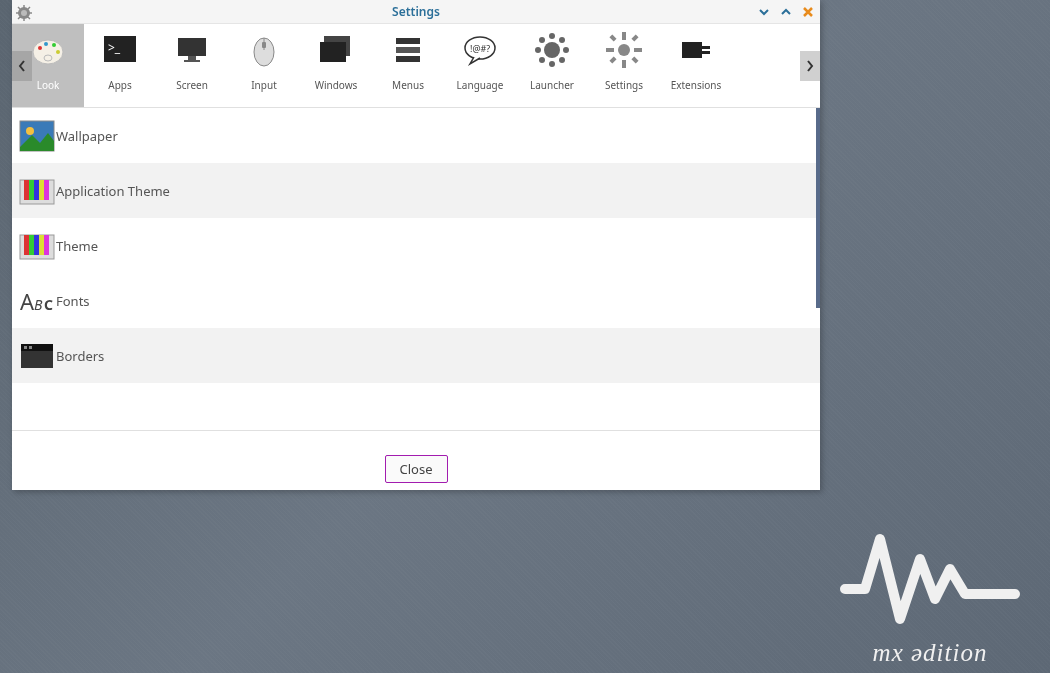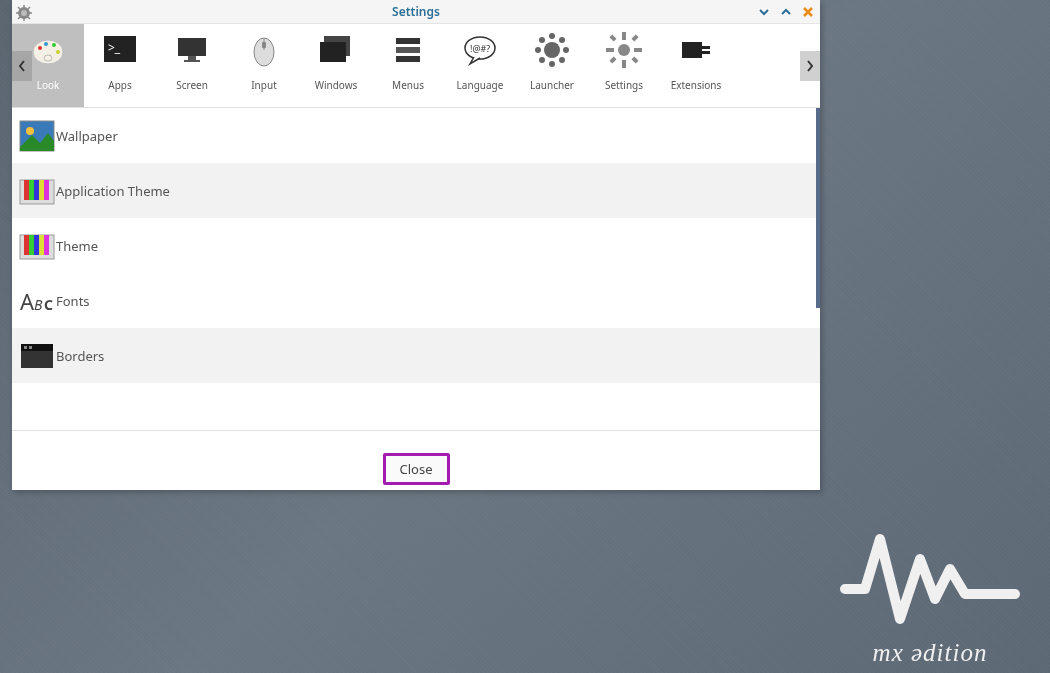--- a/index.html
+++ b/index.html
@@ -105,21 +105,21 @@
     height: 60px;
     border-top: 1px solid #e0e0e0;
     display:flex; align-items:center; justify-content:center;
     background:#fff;
   }
   .close-btn {
     padding: 4px 14px;
     font-size: 13px;
     color:#444;
     background:#fafafa;
-    border:3px solid #a21caf;
+    border:1px solid #a21caf;
     border-radius:2px;
     cursor:pointer;
     margin-top:16px;
   }
   .logo {
     position:absolute;
     right: 10px;
     bottom: 6px;
     width: 220px;
     text-align:center;

